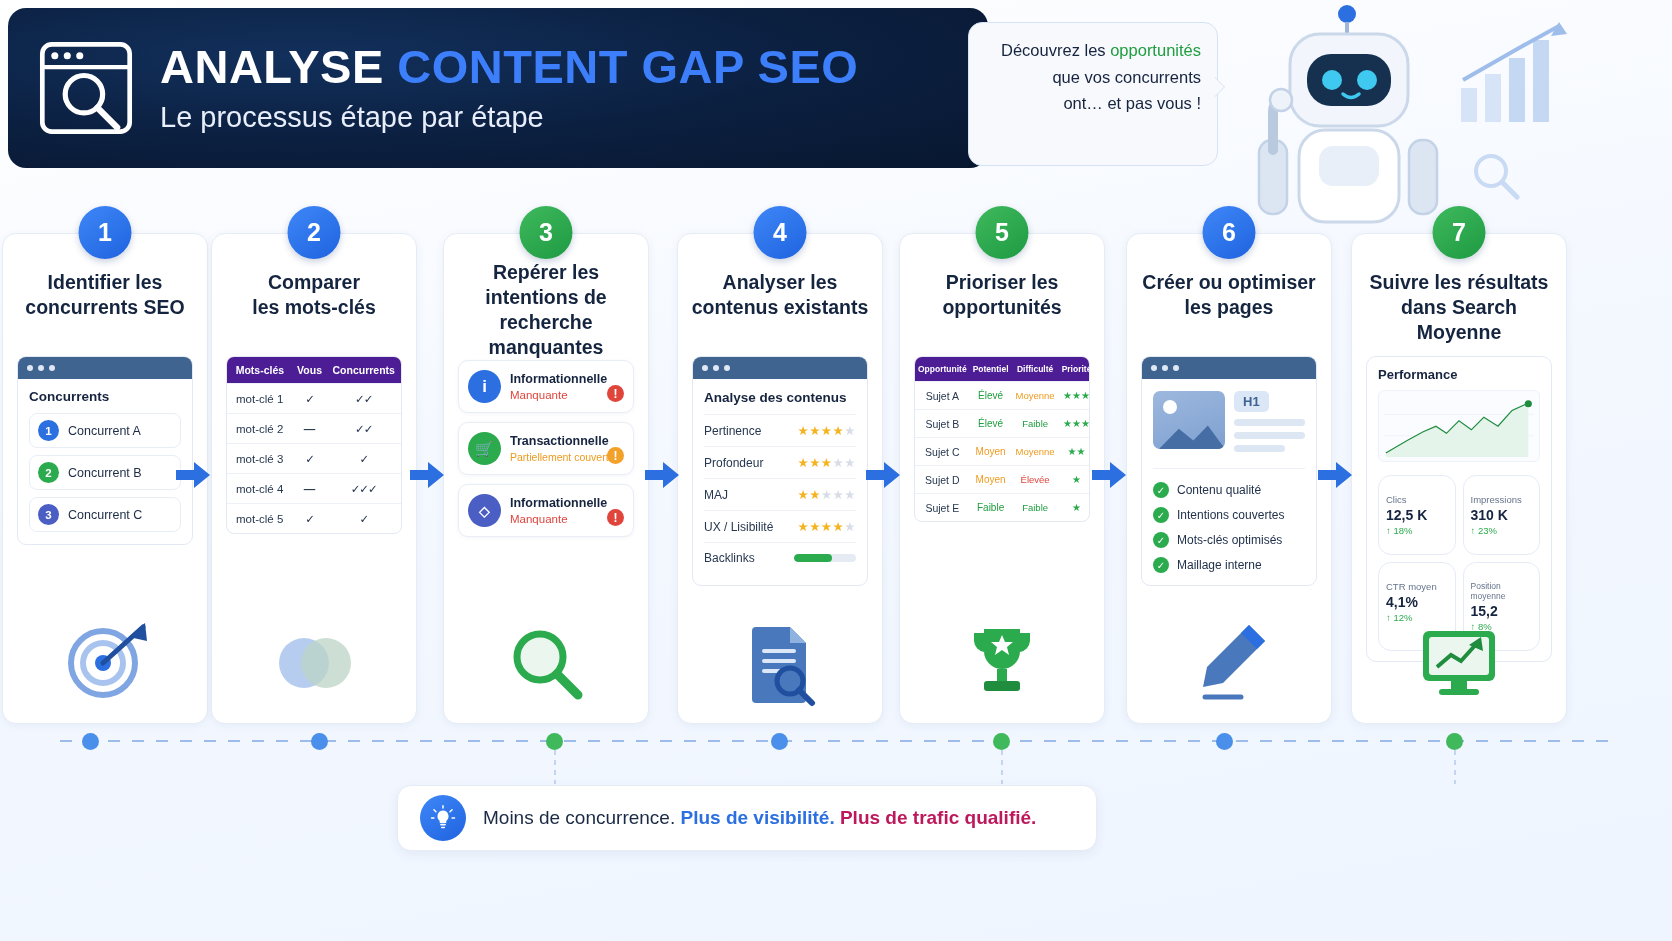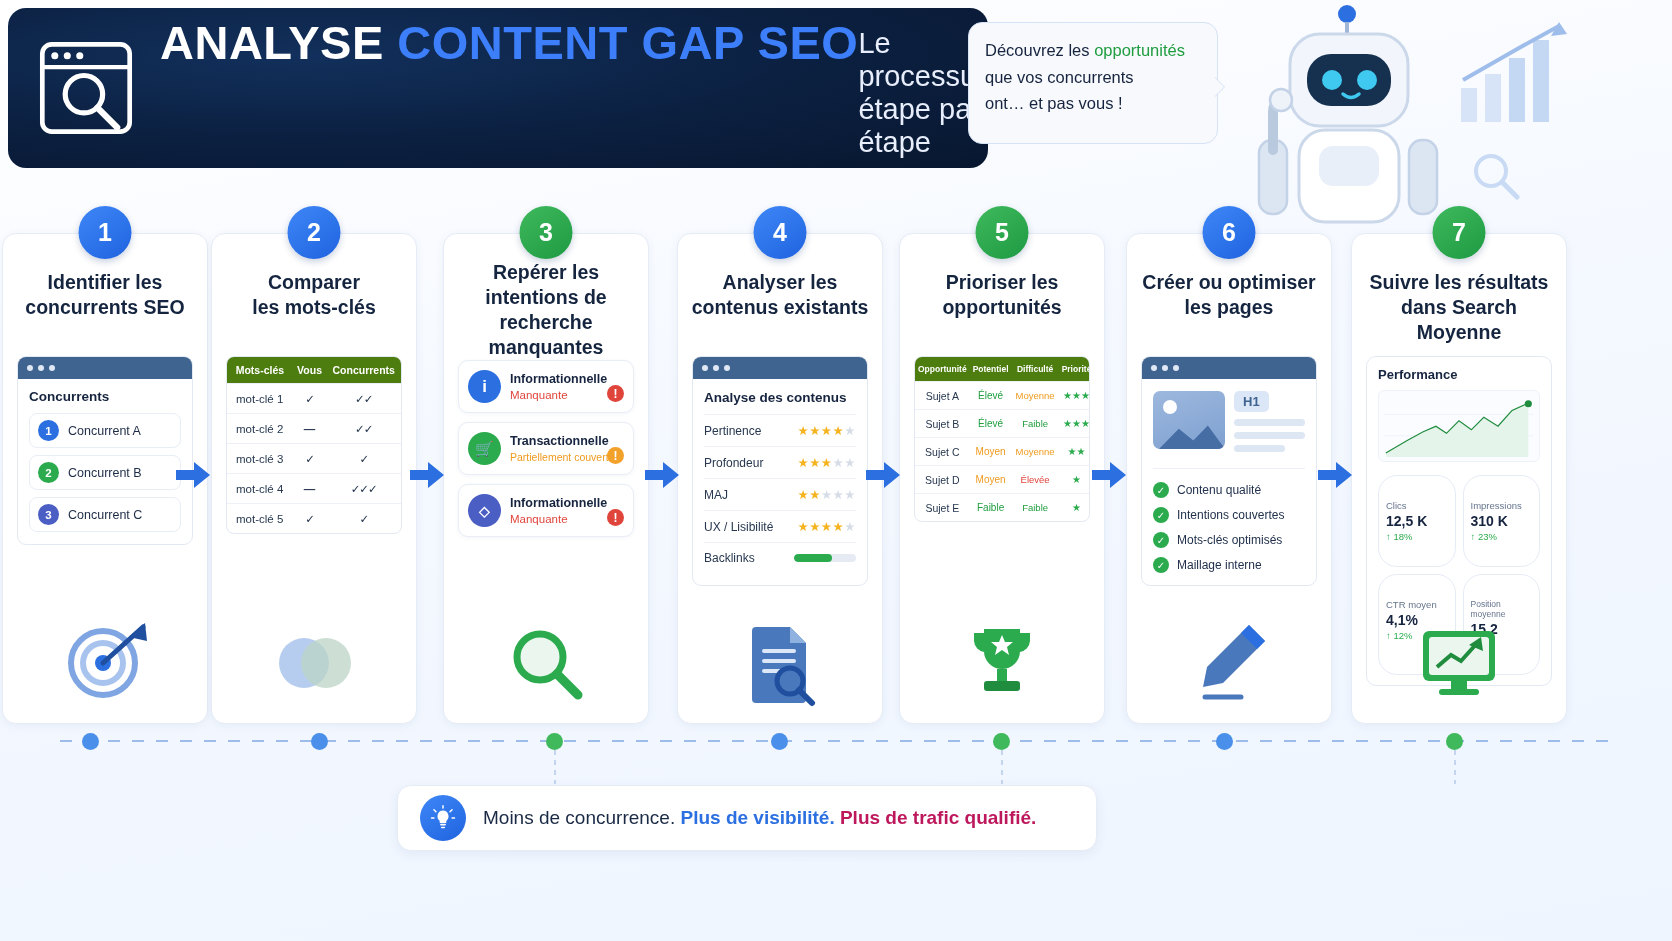--- a/index.html
+++ b/index.html
@@ -11,31 +11,31 @@
     color: #14233f;
   }
 
   
   .header-bar{
     position:absolute; left:8px; top:8px; width:980px; height:160px;
     background: radial-gradient(ellipse at 30% 30%, #12305c 0%, #0b1f3f 55%, #081730 100%);
     border-radius:18px; display:flex; align-items:center; padding:0 26px; gap:22px;
   }
   .hdr-icon{ width:104px;height:104px; flex:0 0 104px; }
-  .hdr-texts{ display:flex; flex-direction:row; justify-content:center; }
+  .hdr-texts{ display:flex; flex-direction:column; justify-content:center; }
   .hdr-title{ font-size:47px; font-weight:bold; letter-spacing:.5px; line-height:1.06; white-space:nowrap;}
   .hdr-title .w{ color:#ffffff; }
   .hdr-title .b{ color:#3d7ffb; }
   .hdr-sub{ color:#e8eefb; font-size:29px; margin-top:9px; font-weight:400;}
 
   
   .bubble{
-    position:absolute; left:968px; top:22px; width:250px; height:122px;
+    position:absolute; left:968px; top:22px; width:250px; height:144px;
     background:#f7f9fc; border:1.5px solid #d6e2f5; border-radius:14px;
-    padding:14px 16px; font-size:16.5px; line-height:1.62; color:#16243f;
+    padding:14px 16px; font-size:16.5px; line-height:1.62; color:#16243f;text-align:right;
   }
   .bubble .op{ color:#1f9d3f; }
   .bubble:after{
     content:""; position:absolute; right:-17px; top:54px;
     border:10px solid transparent; border-left-color:#f7f9fc;
     filter:drop-shadow(1px 0 0 #d6e2f5);
   }
   .robot{ position:absolute; left:1195px; top:0px; width:265px; height:250px;}
   .deco-chart{ position:absolute; left:1455px; top:18px; width:120px;height:110px; opacity:.65;}
   .deco-loupe{ position:absolute; left:1470px; top:150px; width:52px;height:52px; opacity:.5;}
@@ -72,21 +72,21 @@
     display:flex;align-items:center;gap:9px;
     border:1px solid #e8edf6;border-radius:8px;padding:6px 8px;margin-bottom:7px;
   }
   .comp-num{ width:21px;height:21px;border-radius:50%;color:#fff;font-size:11.5px;font-weight:bold;
              display:flex;align-items:center;justify-content:center;}
   .comp-lbl{ font-size:12.5px;color:#1d2c46;}
 
   
   table{ border-collapse:collapse; width:100%; }
   .tbl{ border:1px solid #e3e9f3; border-radius:8px; overflow:hidden; background:#fff;}
-  .tbl th{ background:#4d7c0f;color:#fff;font-size:10.5px;font-weight:bold;padding:7px 3px;}
+  .tbl th{ background:#4c1d95;color:#fff;font-size:10.5px;font-weight:bold;padding:7px 3px;}
   .tbl td{ font-size:11.5px;padding:7.5px 4px;text-align:center;border-top:1px solid #edf1f7;color:#26374f;}
   .tbl td.kw{ text-align:left;padding-left:9px;}
   .ok{ color:#2bab4e; font-size:13px; letter-spacing:-1px;}
   .dash{ color:#e05252; font-weight:bold; }
 
   
   .ic{
     display:flex;align-items:center;gap:9px;
     border:1px solid #e8edf6;border-radius:10px;background:#fff;padding:9px 9px;margin-bottom:9px;
     box-shadow:0 1px 4px rgba(30,60,120,.05);position:relative;
@@ -116,21 +116,21 @@
   .h1tag{ display:inline-block;background:#dbe6f7;color:#3f6490;font-size:13px;font-weight:bold;border-radius:5px;padding:3px 9px;margin-bottom:7px;}
   .ln{ height:7px;border-radius:4px;background:#dde6f3;margin-bottom:6px;}
   .ck{ display:flex;align-items:center;gap:8px;font-size:12px;color:#22324c;margin-top:9px;}
   .ck-i{ width:16px;height:16px;border-radius:50%;background:#2bab4e;color:#fff;font-size:10px;
          display:flex;align-items:center;justify-content:center;flex:0 0 16px;}
 
   
   .perf{ border:1px solid #e3e9f3;border-radius:10px;background:#fff;padding:10px 11px;}
   .perf-h{ font-size:13px;font-weight:bold;color:#16243f;margin-bottom:8px;}
   .kpis{ display:grid;grid-template-columns:1fr 1fr;gap:7px;margin-top:9px;}
-  .kpi{ border:1px solid #e6ecf6;border-radius:19px;padding:24px 7px;}
+  .kpi{ border:1px solid #e6ecf6;border-radius:13px;padding:18px 7px;}
   .kpi-l{ font-size:9.5px;color:#65748c;}
   .kpi-v{ font-size:14px;font-weight:bold;color:#16243f;margin-top:2px;}
   .kpi-d{ font-size:9.5px;color:#2bab4e;margin-top:2px;}
 
   
   .illus{ position:absolute;bottom:16px;left:50%;transform:translateX(-50%);width:92px;height:92px;}
 
   
   .arrow{ position:absolute; top:462px; width:34px;height:26px; }
 

